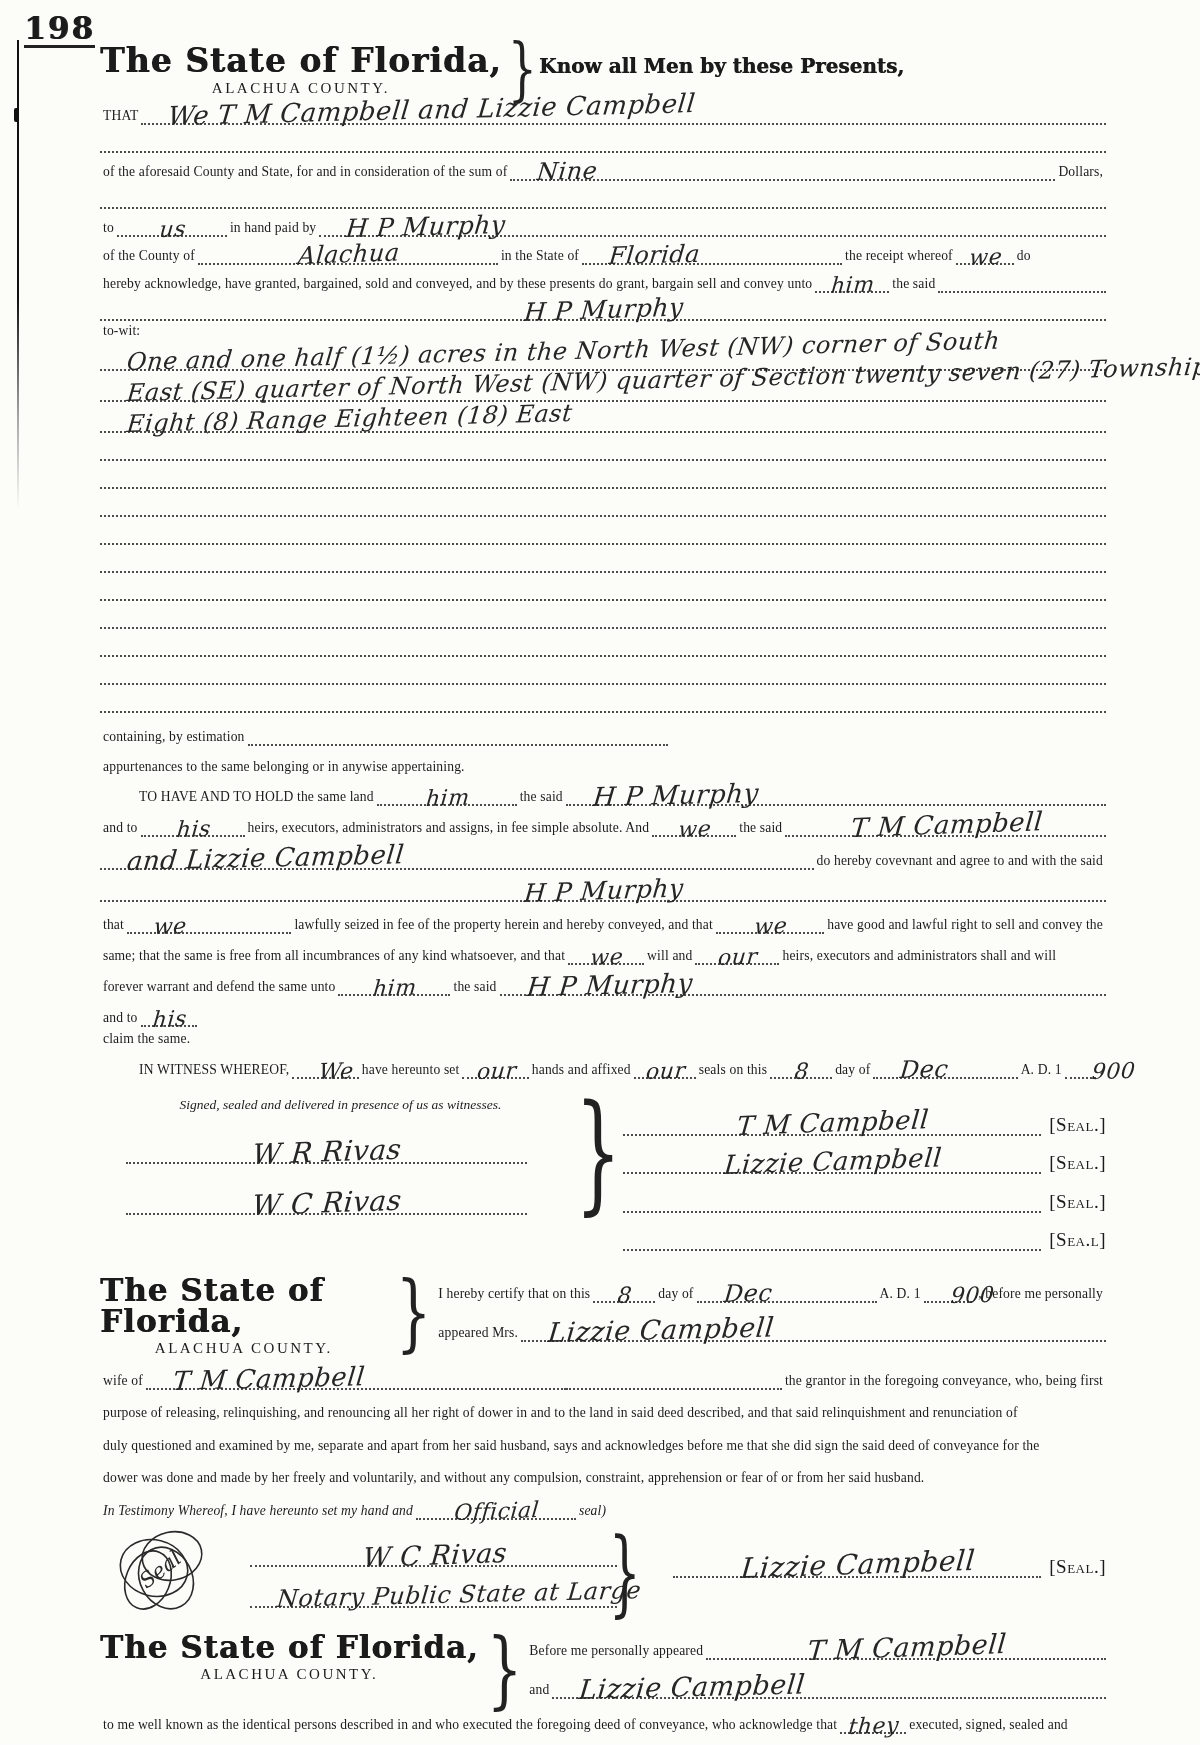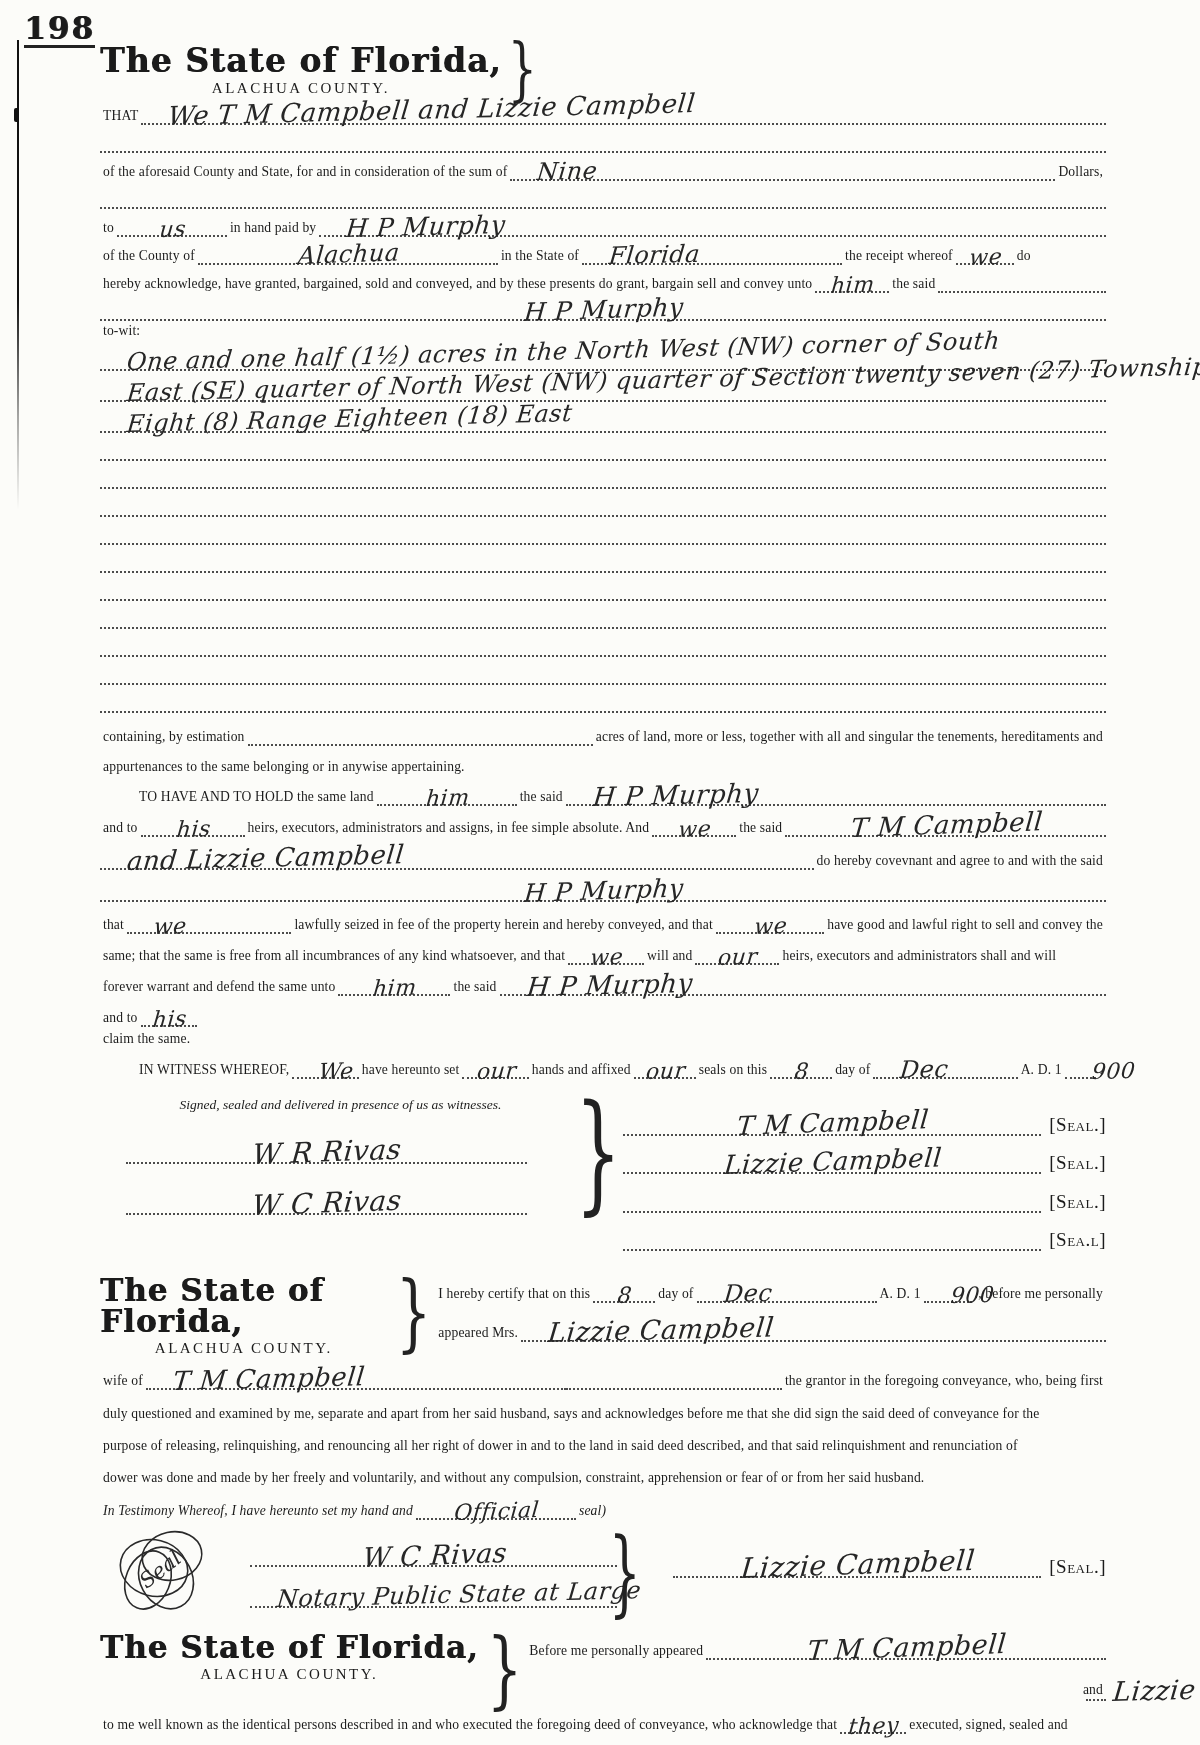--- a/index.html
+++ b/index.html
@@ -73,20 +73,21 @@
   <div class="tick"></div>
 
   <div class="content">
 
     <div class="hdr1">
       <div class="hdr-left">
         <div class="flor">The State of Florida,</div>
         <div class="county">ALACHUA COUNTY.</div>
       </div>
       <div class="brace hdr1-brace">}</div>
+      <div class="know">Know all Men by these Presents,</div>
     </div>
 
     <div class="lines">
         <div class="line">
           <span class="print">THAT</span>
           <span class="fill grow">
             <span class="hw al-l" style="font-size: 26px;">We T M Campbell and Lizzie Campbell</span>
           </span>
         </div>
         <div class="line">
@@ -184,21 +185,20 @@
         </div>
         <div class="line">
           <span class="fill grow"></span>
         </div>
         <div class="line">
           <span class="fill grow"></span>
         </div>
         <div class="line" style="margin-top: 16px;">
           <span class="print">containing, by estimation</span>
           <span class="fill" style="width: 420px;"></span>
-          <span class="print">acres of land, more or less, together with all and singular the tenements, hereditaments and</span>
         </div>
         <div class="line" style="margin-top: 13px;">
           <span class="print">appurtenances to the same belonging or in anywise appertaining.</span>
         </div>
         <div class="line" style="margin-top: 13px; padding-left: 36px;">
           <span class="print">TO HAVE AND TO HOLD the same land</span>
           <span class="fill" style="width: 140px;">
             <span class="hw al-c">him</span>
           </span>
           <span class="print">the said</span>
@@ -379,25 +379,25 @@
       </div>
       <div class="lines">
           <div class="line" style="margin-top: 16px;">
             <span class="print">wife of</span>
             <span class="fill" style="width: 420px;">
               <span class="hw al-l" style="font-size: 26px;">T M Campbell</span>
             </span>
             <span class="fill grow"></span>
             <span class="print">the grantor in the foregoing conveyance, who, being first</span>
           </div>
+          <div class="line" style="margin-top: 15px;">
+            <span class="print">purpose of releasing, relinquishing, and renouncing all her right of dower in and to the land in said deed described, and that said relinquishment and renunciation of</span>
+          </div>
           <div class="line" style="margin-top: 16px;">
             <span class="print">duly questioned and examined by me, separate and apart from her said husband, says and acknowledges before me that she did sign the said deed of conveyance for the</span>
-          </div>
-          <div class="line" style="margin-top: 15px;">
-            <span class="print">purpose of releasing, relinquishing, and renouncing all her right of dower in and to the land in said deed described, and that said relinquishment and renunciation of</span>
           </div>
           <div class="line" style="margin-top: 15px;">
             <span class="print">dower was done and made by her freely and voluntarily, and without any compulsion, constraint, apprehension or fear of or from her said husband.</span>
           </div>
         </div>
       <div class="lines">
           <div class="line" style="margin-top: 16px;">
             <span class="print it">In Testimony Whereof, I have hereunto set my hand and</span>
             <span class="fill" style="width: 160px;">
               <span class="hw al-c">Official</span>
@@ -450,21 +450,21 @@
           <div class="county">ALACHUA COUNTY.</div>
         </div>
         <span class="brace sof-brace">}</span>
         <div class="sof-hdr-lines lines">
             <div class="line">
               <span class="print">Before me personally appeared</span>
               <span class="fill grow">
                 <span class="hw al-c" style="font-size: 27px;">T M Campbell</span>
               </span>
             </div>
-            <div class="line" style="margin-top: 22px; flex-direction: column;">
+            <div class="line" style="margin-top: 22px;">
               <span class="print">and</span>
               <span class="fill grow">
                 <span class="hw al-l" style="font-size: 27px;">Lizzie Campbell</span>
               </span>
             </div>
           </div>
       </div>
       <div class="lines">
           <div class="line" style="margin-top: 16px;">
             <span class="print">to me well known as the identical persons described in and who executed the foregoing deed of conveyance, who acknowledge that</span>

